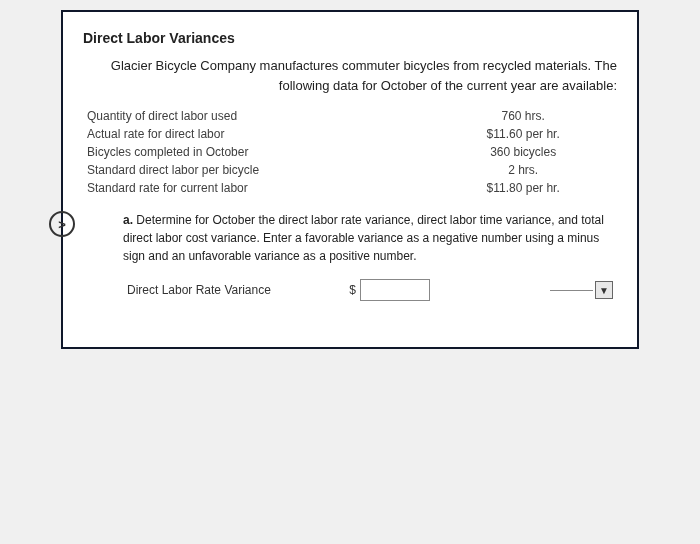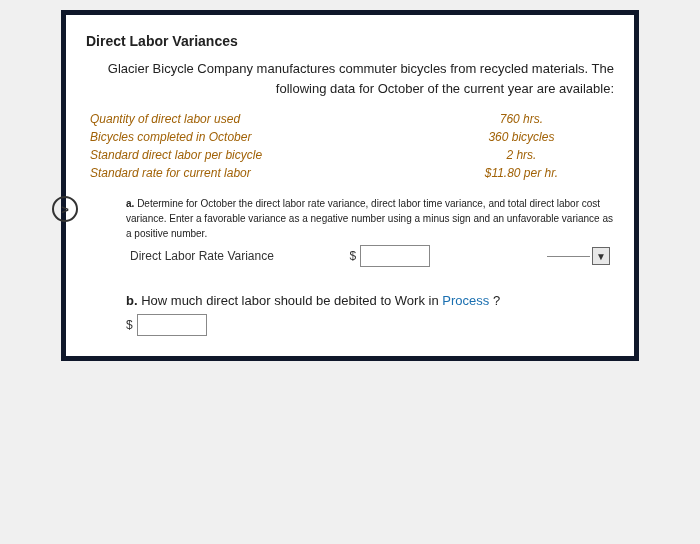--- a/index.html
+++ b/index.html
@@ -9,21 +9,21 @@
       background: #f0f0f0;
       display: flex;
       justify-content: center;
       align-items: flex-start;
       min-height: 544px;
       padding: 10px;
     }
     .page-container {
       width: 578px;
       background: #fff;
-      border: 5px solid #0f172a;
+      border: 2px solid #0f172a;
       padding: 18px 20px 20px 20px;
       position: relative;
     }
     .page-title {
       font-size: 14px;
       font-weight: bold;
       margin-bottom: 10px;
       color: #222;
     }
     .intro-text {
@@ -34,22 +34,21 @@
       text-align: right;
     }
     .data-table {
       width: 100%;
       margin-bottom: 14px;
       border-collapse: collapse;
     }
     .data-table td {
       padding: 2px 4px;
       font-size: 12px;
-      color: #a16207;
-      font-style: italic;
+      color: #404040;
     }
     .data-table td:first-child {
       width: 60%;
     }
     .data-table td:last-child {
       text-align: center;
       padding-left: 30px;
     }
     .section-a {
       display: flex;
@@ -72,23 +71,24 @@
       margin-right: 8px;
       margin-top: 0px;
       position: absolute;
       left: -34px;
       top: 0;
     }
     .section-a-content {
       flex: 1;
     }
     .question-text {
-      font-size: 10px;
+      font-size: 12px;
       color: #222;
       line-height: 1.5;
+      margin-bottom: 10px;
     }
     .question-text .bold-a {
       font-weight: bold;
     }
     .variance-table {
       width: 100%;
       border-collapse: collapse;
       margin-bottom: 8px;
     }
     .variance-table td {
@@ -174,20 +174,24 @@
 
 <div class="page-container">
   <h1 class="page-title">Direct Labor Variances</h1>
   <p class="intro-text">Glacier Bicycle Company manufactures commuter bicycles from recycled materials. The following data for October of the current year are available:</p>
 
   <table class="data-table">
     <tbody id="data-rows-body">
     <tr>
           <td>Quantity of direct labor used</td>
           <td>760 hrs.</td>
+        </tr>
+        <tr>
+          <td>Actual rate for direct labor</td>
+          <td>$11.60 per hr.</td>
         </tr>
         <tr>
           <td>Bicycles completed in October</td>
           <td>360 bicycles</td>
         </tr>
         <tr>
           <td>Standard direct labor per bicycle</td>
           <td>2 hrs.</td>
         </tr>
         <tr>
@@ -223,26 +227,14 @@
         <div class="variance-line"></div>
         <div class="dropdown-arrow">▼</div>
       </div>
     </td>
   </tr>
             </tbody>
         </table>
       </div>
     </div>
 
-    <div class="section-b">
-      <p class="section-b-label">
-        <span class="bold-b">b.</span>
-        <span id="section-b-q-start"> How much direct labor should be debited to Work in </span>
-        <a class="process-link" href="#" id="section-b-link">Process</a>
-        <span id="section-b-q-end">?</span>
-      </p>
-      <div class="section-b-input-group">
-        <span class="dollar-sign">$</span>
-        <input type="text" class="variance-input" style="width: 70px;">
-      </div>
-    </div>
   </div>
 </div>
 
 </body></html>

